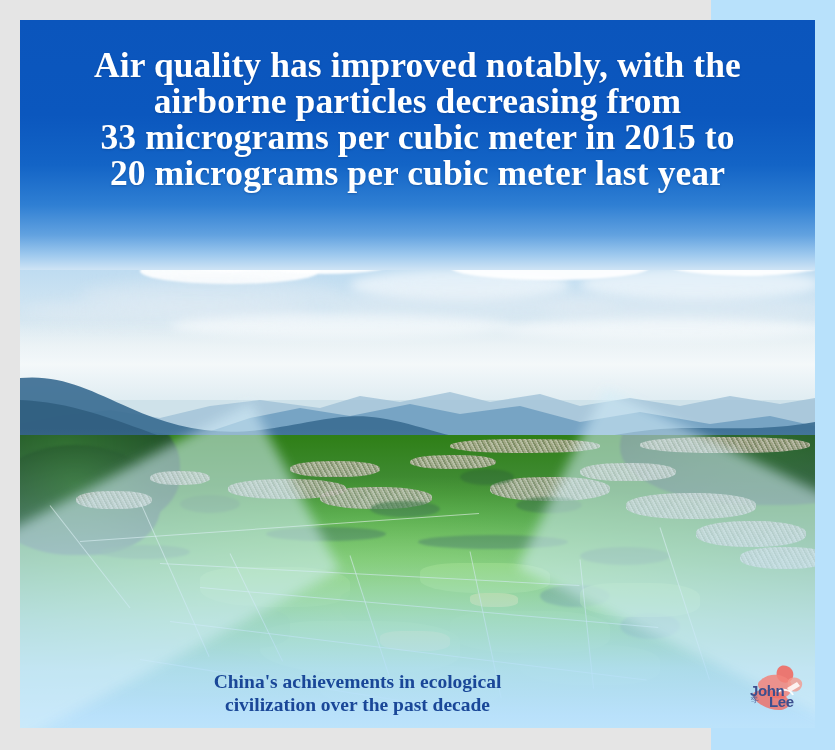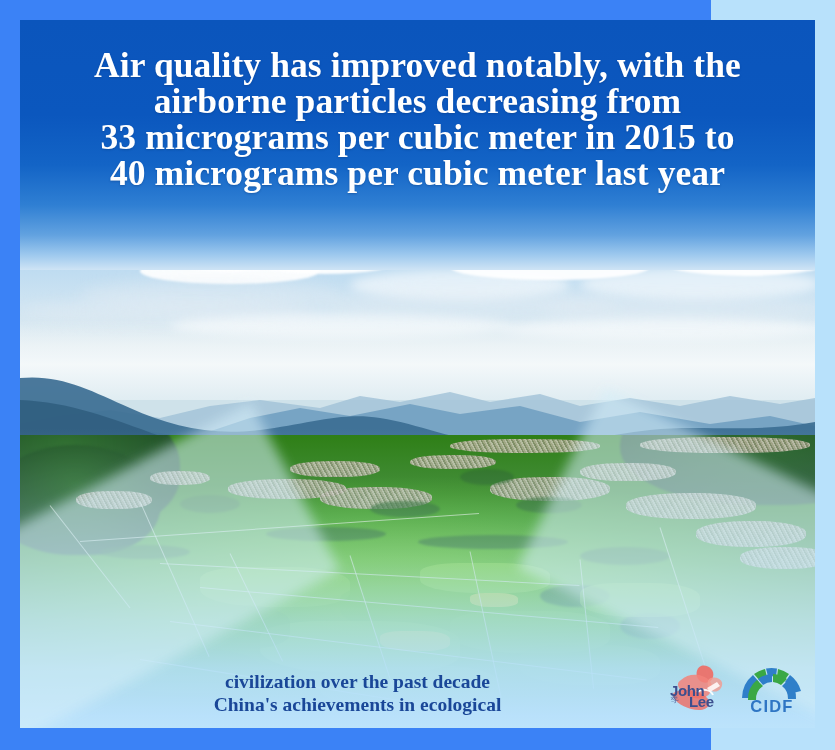--- a/index.html
+++ b/index.html
@@ -12,21 +12,21 @@
     height: 750px;
     overflow: hidden;
     font-family: "Liberation Serif", serif;
   }
 
   
   .poster {
     position: relative;
     width: 711px;
     height: 750px;
-    background: #3b82f6;
+    background: #e5e5e5;
     box-sizing: border-box;
   }
 
   
   .canvas {
     position: absolute;
     left: 20px;
     top: 20px;
     width: 795px;
     height: 708px;
@@ -396,57 +396,41 @@
     <div class="bottom-wash"></div>
     <div class="veil" style="left:-120px; top:470px; width:420px; height:190px; transform:rotate(-28deg);"></div>
     <div class="veil" style="left:520px;  top:450px; width:420px; height:200px; transform:rotate(26deg);"></div>
 
     <div class="headline-band"></div>
 
     <div class="headline">
       <span class="hl-line">Air quality has improved notably, with the</span>
       <span class="hl-line">airborne particles decreasing from</span>
       <span class="hl-line">33 micrograms per cubic meter in 2015 to</span>
-      <span class="hl-line">40 micrograms per cubic meter last year</span>
+      <span class="hl-line">20 micrograms per cubic meter last year</span>
     </div>
 
     <div class="caption">
+      <span class="cap-line">China's achievements in ecological</span>
       <span class="cap-line">civilization over the past decade</span>
-      <span class="cap-line">China's achievements in ecological</span>
     </div>
 
     <div class="logos">
 
       <div class="logo-johnlee">
         <svg width="62" height="54" viewBox="0 0 62 54">
           <path d="M34,4 C41,2 48,8 46,15 C44,22 36,22 32,18 C28,14 29,6 34,4 Z" fill="#ef6a63" opacity=".9"></path>
           <path d="M14,18 C22,10 36,12 42,18 C48,24 44,34 36,36 C26,38 16,32 12,26 C10,22 11,20 14,18 Z" fill="#f2827a" opacity=".85"></path>
           <path d="M8,30 C16,26 30,28 38,34 C46,40 42,48 32,48 C22,48 10,42 7,36 C5,33 6,31 8,30 Z" fill="#ef6a63" opacity=".8"></path>
           <path d="M44,16 C52,14 58,20 54,26 C50,32 42,30 41,24 C40,20 41,17 44,16 Z" fill="#f49b90" opacity=".8"></path>
           <path d="M30,30 C36,26 44,28 46,33" stroke="#ffffff" stroke-width="2" fill="none" opacity=".9"></path>
           <path d="M40,26 L50,20 L53,24 L43,30 Z" fill="#ffffff" opacity=".85"></path>
         </svg>
         <span class="jl-text jl-john">John</span>
         <span class="jl-text jl-lee">Lee</span>
         <span class="jl-cn">李</span>
       </div>
 
-      <div class="logo-cidf">
-        <svg width="74" height="40" viewBox="0 0 74 40">
-          <g transform="translate(37,38)">
-            <path d="M-30,0 A30,30 0 0 1 -19,-23 L-13,-16 A22,22 0 0 0 -22,0 Z" fill="#2f7fc9"></path>
-            <path d="M-18,-24 A30,30 0 0 1 -7,-29 L-5,-21 A22,22 0 0 0 -12,-17 Z" fill="#3aa845"></path>
-            <path d="M-6,-29.4 A30,30 0 0 1 5,-29.4 L4,-21.4 A22,22 0 0 0 -4,-21.4 Z" fill="#2f7fc9"></path>
-            <path d="M6,-29 A30,30 0 0 1 17,-24 L12,-17 A22,22 0 0 0 5,-21 Z" fill="#3aa845"></path>
-            <path d="M18,-23 A30,30 0 0 1 29,-7 L21,-5 A22,22 0 0 0 13,-16 Z" fill="#2f7fc9"></path>
-            <path d="M-24,2 A24,24 0 0 1 -15,-18 L-9,-12 A16,16 0 0 0 -16,2 Z" fill="#3aa845"></path>
-            <path d="M-14,-19 A24,24 0 0 1 0,-24 L0,-16 A16,16 0 0 0 -9,-13 Z" fill="#2f7fc9"></path>
-            <path d="M1,-24 A24,24 0 0 1 15,-19 L9,-13 A16,16 0 0 0 1,-16 Z" fill="#3aa845"></path>
-            <path d="M16,-18 A24,24 0 0 1 24,1 L16,1 A16,16 0 0 0 10,-12 Z" fill="#2f7fc9"></path>
-          </g>
-        </svg>
-        <span class="cidf-text">CIDF</span>
-      </div>
 
     </div>
 
   </div>
 </div>
 
 </body></html>

